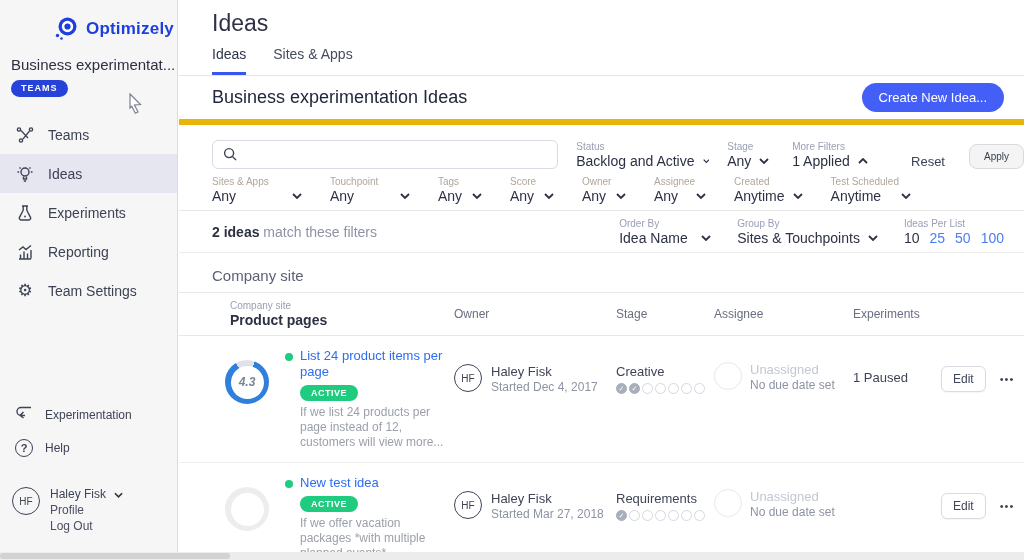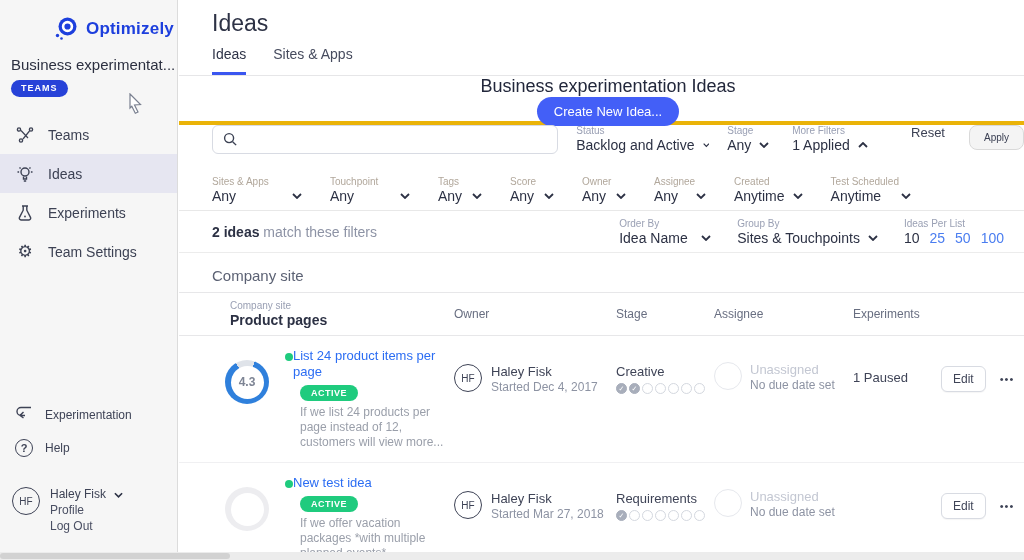--- a/index.html
+++ b/index.html
@@ -45,29 +45,29 @@
   .user-name-row { display:flex; align-items:center; gap:8px; }
   .user-sub { color:#4a4f63; margin-top:1px; cursor:pointer; }
   
   .main { position:absolute; left:179px; top:0; width:845px; height:552px; background:#fff; }
   .page-title { padding:10px 0 0 33px; font-size:23px; font-weight:400; color:#2d3245; }
   .tabs { display:flex; gap:27px; padding-left:33px; margin-top:9px; border-bottom:1px solid #e6e6e8; }
   .tab { font-size:14px; color:#464b5e; padding-bottom:10px; cursor:pointer; }
   .tab.active { color:#2f3448; border-bottom:3px solid #3a56f0; font-weight:500; }
   .section-bar {
     height:49px; display:flex; align-items:center; justify-content:space-between;
-    padding:0 20px 0 33px; border-bottom:4px solid #eab308;flex-direction:column;
+    padding:0 20px 0 33px; border-bottom:6px solid #eab308;
   }
   .section-title { font-size:18px; color:#22273b; }
   .create-btn {
     background:#435ff7; color:#fff; font-size:13px; border:none; border-radius:16px;
     padding:7px 17px; cursor:pointer; font-family:inherit;
   }
   
-  .filter-row1 { height:44px; display:flex; align-items:flex-start; padding-left:33px; }
+  .filter-row1 { height:44px; display:flex; align-items:flex-end; padding-left:33px; }
   .search-box {
     width:368px; height:29px; border:1px solid #d8dbe3; border-radius:6px;
     display:flex; align-items:center; padding-left:10px; background:#fff;
   }
   .search-input { border:none; outline:none; flex:1; font-size:13px; padding:0 8px; font-family:inherit; color:#2d3245; background:transparent; }
   .fblock { margin-left:18px; cursor:pointer; }
   .flabel { font-size:10px; color:#9aa0b4; line-height:12px; }
   .flabel.warm { color:#b1a79b; }
   .fvalue-row { display:flex; align-items:center; gap:8px; }
   .fvalue { font-size:14px; color:#2c3144; white-space:nowrap; }
@@ -95,29 +95,29 @@
   .th { font-size:12px; color:#686e81; }
   .col1 { width:242px; } .col-owner { width:162px; } .col-stage { width:98px; }
   .col-assignee { width:139px; } .col-exp { width:88px; } .col-actions { flex:1; display:flex; align-items:center; gap:16px; }
   .th-first { padding-left:18px; }
   .th-small { font-size:10px; color:#9aa0b4; line-height:12px; }
   .th-bold { font-size:14px; font-weight:bold; color:#2c3144; }
   .trow { display:flex; padding:12px 0 12px 33px; border-bottom:1px solid #f0f0f2; }
   .cell-score { width:73px; padding-left:13px; padding-top:12px; }
   .score-ring {
     width:44px; height:44px; border-radius:50%; background:#ededf0;
-    display:flex; align-items:center; justify-content:center;
+    display:flex; align-items:center; justify-content:center;font-style:italic;
   }
   .score-inner {
     width:33px; height:33px; border-radius:50%; background:#fff;
     display:flex; align-items:center; justify-content:center;
     font-size:12px; font-weight:bold; color:#7d8494;
   }
   .cell-idea { width:169px; }
-  .idea-title-row { display:flex; }
+  .idea-title-row { display:flex; gap:7px; }
   .green-dot { width:8px; height:8px; border-radius:50%; background:#1fcb7e; margin-top:5px; flex:none; }
   .idea-link { font-size:13px; color:#2b6df3; line-height:16px; cursor:pointer; }
   .active-badge {
     display:inline-block; margin:5px 0 4px 15px; background:#1fcb7e; color:#fff;
     font-size:9px; font-weight:bold; letter-spacing:.5px; padding:3px 11px; border-radius:9px;
   }
   .idea-desc { margin-left:15px; font-size:12px; color:#9a9faa; line-height:15px; width:150px; }
   .cell-owner { width:162px; display:flex; gap:9px; padding-top:16px; }
   .owner-name { font-size:13px; color:#3f4457; line-height:16px; }
   .owner-sub { font-size:12px; color:#8d93a3; }
@@ -194,20 +194,28 @@
       <div class="nav-item">
         <span class="nicon">
           <svg width="18" height="18" viewBox="0 0 18 18" fill="none" stroke="#3d4254" stroke-width="1.4">
             <path d="M6 2h6M7.2 2v4.2L3.4 13.6A1.8 1.8 0 0 0 5 16h8a1.8 1.8 0 0 0 1.6-2.4L10.8 6.2V2"></path>
             <circle cx="9" cy="12.5" r=".9" fill="#3d4254" stroke="none"></circle>
           </svg>
         </span>
         <span>Experiments</span>
       </div>
       <div class="nav-item">
+        <span class="nicon">
+          <svg width="18" height="18" viewBox="0 0 18 18" fill="none" stroke="#3d4254" stroke-width="1.4">
+            <path d="M3 16h12M4.5 15.5v-4M8 15.5V8.5M11.5 15.5v-5M15 15.5V7M3 7l4-3 3 2.5 5-4"></path>
+          </svg>
+        </span>
+        <span>Reporting</span>
+      </div>
+      <div class="nav-item">
         <span class="nicon" style="font-size:17px;">⚙</span>
         <span>Team Settings</span>
       </div>
     </nav>
 
     <div class="sb-footer">
       <div class="sb-link">
         <span class="nicon">
           <svg width="18" height="14" viewBox="0 0 18 14" fill="none" stroke="#3e4356" stroke-width="1.4">
             <path d="M16 3H6a4 4 0 0 0 0 8h4M8.5 7.5 5 11l3.5 2.5" transform="translate(0,-1.5)"></path>

